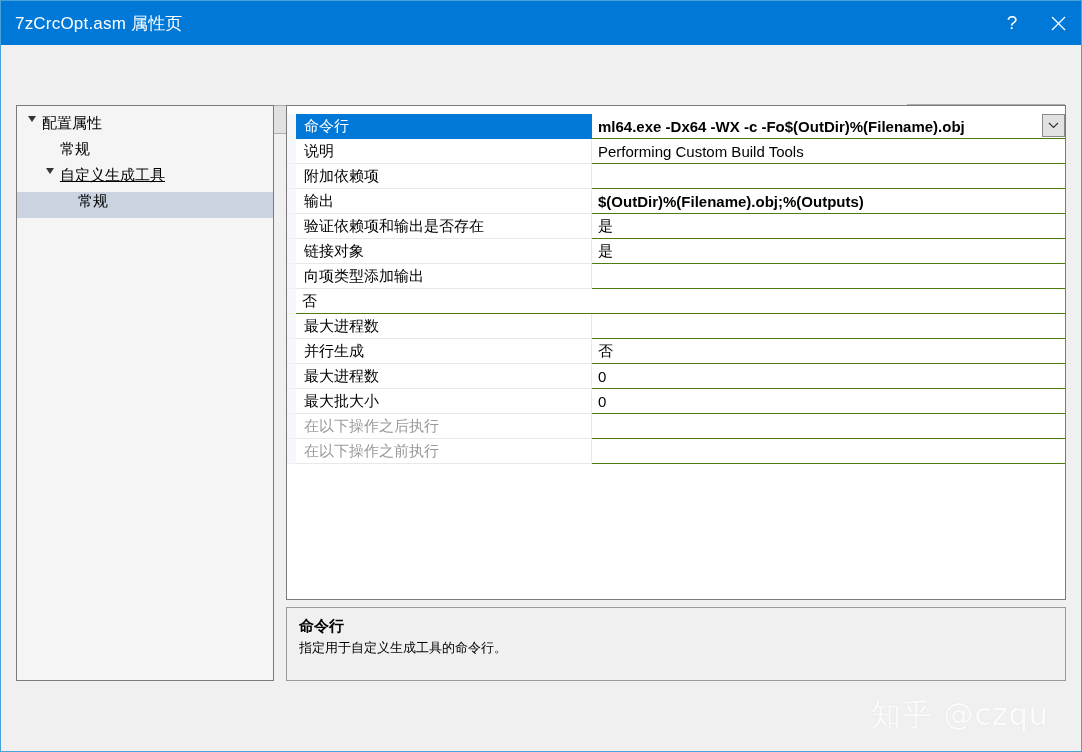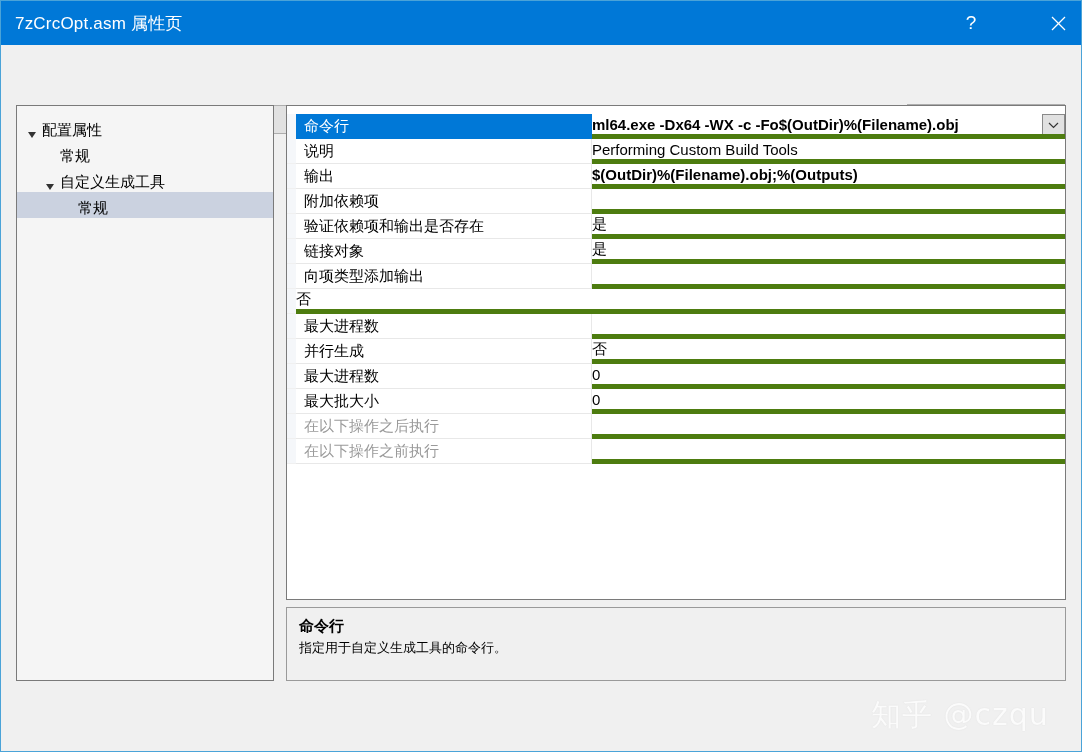--- a/index.html
+++ b/index.html
@@ -22,21 +22,20 @@
 
   
   .titlebar {
     position: absolute;
     left: 0; top: 0;
     width: 1080px;
     height: 44px;
     background: #0078d7;
     display: flex;
     align-items: center;
-    gap: 41px;
   }
   .title-text {
     color: #ffffff;
     font-size: 17px;
     margin-left: 14px;
     letter-spacing: 0.2px;
     white-space: nowrap;
   }
   .title-spacer { flex: 1 1 auto; }
   .title-btn {
@@ -111,21 +110,21 @@
     width: 258px;
     height: 576px;
     box-sizing: border-box;
     background: #f5f5f5;
     border: 1px solid #7a7a7a;
     overflow: hidden;
   }
   .tree-row {
     height: 26px;
     display: flex;
-    align-items: flex-end;
+    align-items: flex-start;
     font-size: 15px;
     color: #000000;
     white-space: nowrap;
     cursor: default;
   }
   .tree-row.selected { background: #cbd2e0; }
   .tw {
     width: 18px;
     display: flex;
     align-items: center;
@@ -172,25 +171,26 @@
     align-items: center;
     font-size: 15px;
     color: #000000;
     padding-left: 8px;
     white-space: nowrap;
     overflow: hidden;
   }
   .cell-val {
     flex: 1 1 auto;
     box-sizing: border-box;
-    border-bottom: 5px solid #4d7c0f;
-    display: flex;
-    align-items: center;
-    font-size: 15px;
-    color: #000000;
+    border-bottom: 1px solid #4d7c0f;
+    display: flex;
+    align-items: center;
+    font-size: 15px;
+    color: #000000;
+    padding-left: 6px;
     white-space: nowrap;
     overflow: hidden;
     position: relative;
   }
   .grid-row.selected .cell-name {
     background: #0078d7;
     color: #ffffff;
     border-bottom-color: #0078d7;
     border-right-color: #0078d7;
   }
@@ -300,21 +300,21 @@
             <svg width="10" height="10" viewBox="0 0 10 10">
               <polygon points="1,2 9,2 5,8" fill="#333"></polygon>
             </svg>
           </span>
           <span class="tlabel">配置属性</span>
         </div>
         <div class="tree-row" style="padding-left: 24px;">
           <span class="tw"></span>
           <span class="tlabel">常规</span>
         </div>
-        <div class="tree-row" style="padding-left: 24px;">
+        <div class="tree-row" style="padding-left: 24px; text-decoration: underline;">
           <span class="tw">
             <svg width="10" height="10" viewBox="0 0 10 10">
               <polygon points="1,2 9,2 5,8" fill="#333"></polygon>
             </svg>
           </span>
           <span class="tlabel">自定义生成工具</span>
         </div>
         <div class="tree-row selected" style="padding-left: 42px;">
           <span class="tw"></span>
           <span class="tlabel">常规</span>
@@ -338,30 +338,30 @@
         </div>
         <div class="grid-row">
           <div class="gutter"></div>
           <div class="cell-name">说明</div>
           <div class="cell-val">
             <span>Performing Custom Build Tools</span>
           </div>
         </div>
         <div class="grid-row">
           <div class="gutter"></div>
+          <div class="cell-name">附加依赖项</div>
+          <div class="cell-val">
+            <span></span>
+          </div>
+        </div>
+        <div class="grid-row">
+          <div class="gutter"></div>
           <div class="cell-name">输出</div>
           <div class="cell-val bold">
             <span>$(OutDir)%(Filename).obj;%(Outputs)</span>
-          </div>
-        </div>
-        <div class="grid-row">
-          <div class="gutter"></div>
-          <div class="cell-name">附加依赖项</div>
-          <div class="cell-val">
-            <span></span>
           </div>
         </div>
         <div class="grid-row">
           <div class="gutter"></div>
           <div class="cell-name">验证依赖项和输出是否存在</div>
           <div class="cell-val">
             <span>是</span>
           </div>
         </div>
         <div class="grid-row">

